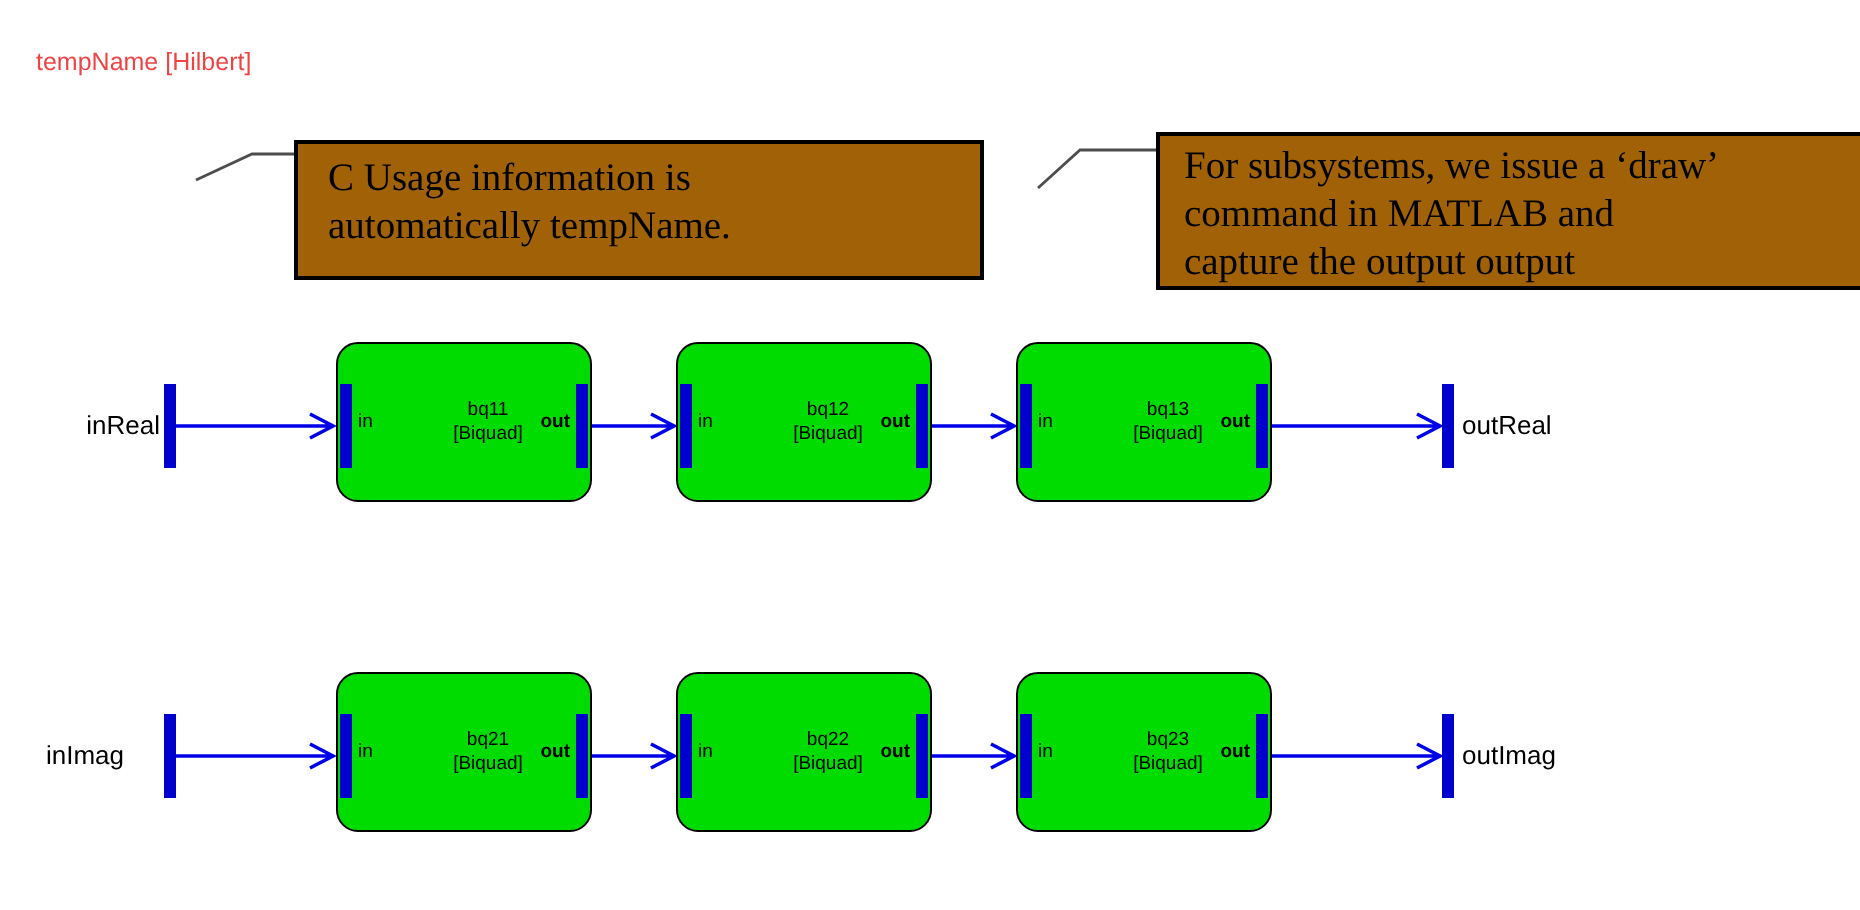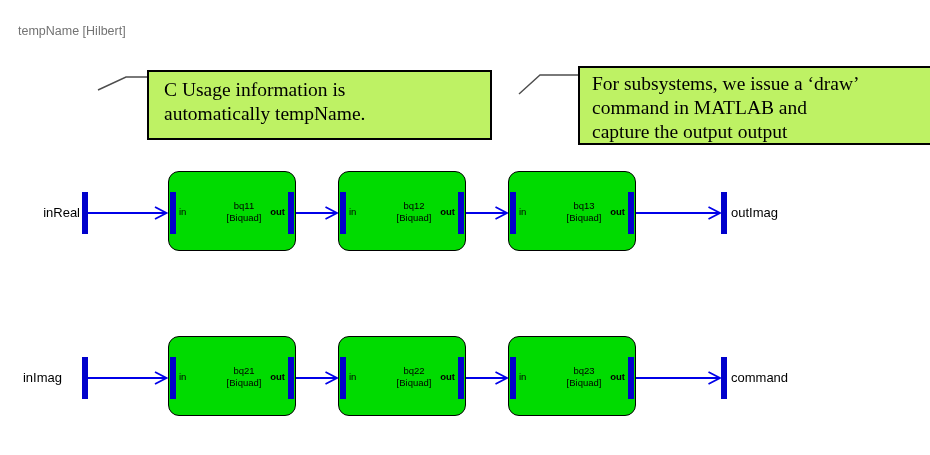--- a/index.html
+++ b/index.html
@@ -5,26 +5,26 @@
   html, body { margin: 0; padding: 0; background: #ffffff; }
   .canvas {
     position: relative;
     width: 930px; height: 455px;
     background: #ffffff;
     font-family: "Liberation Sans", sans-serif;
     overflow: hidden;
   }
   .title {
     position: absolute; left: 18px; top: 24px;
-    font-size: 12.5px; color: #737373;
+    font-size: 12.5px; color: #ef4444;
     letter-spacing: 0px; white-space: nowrap;
   }
   .callout {
     position: absolute;
-    background: #bef264;
+    background: #a16207;
     border: 2px solid #000;
     box-sizing: border-box;
     font-family: "Liberation Serif", serif;
     color: #000;
   }
   .callout-1 { left: 147px; top: 70px; width: 345px; height: 70px;
                padding: 6px 6px 0 15px; font-size: 19.5px; line-height: 23.5px; }
   .callout-2 { left: 578px; top: 66px; width: 376px; height: 79px;
                padding: 4px 4px 0 12px; font-size: 19.5px; line-height: 24px; }
   .overlay {
@@ -134,21 +134,21 @@
     <div class="port-bar out"></div>
     <div class="port-label in">in</div>
     <div class="port-label out">out</div>
     <div class="block-label">
       <div>bq13</div>
       <div>[Biquad]</div>
     </div>
   </div>
 
   <div class="term-bar" style="left:721px; top:192px;"></div>
-  <div class="io-label" style="left:731px; top:206px;">outImag</div>
+  <div class="io-label" style="left:731px; top:206px;">outReal</div>
 
   <div class="io-label right-align" style="left:12px; top:371px; width:50px;">inImag</div>
   <div class="term-bar" style="left:82px; top:357px;"></div>
 
   <div class="block" style="left:168px; top:336px;">
     <div class="port-bar in"></div>
     <div class="port-bar out"></div>
     <div class="port-label in">in</div>
     <div class="port-label out">out</div>
     <div class="block-label">
@@ -173,15 +173,15 @@
     <div class="port-bar out"></div>
     <div class="port-label in">in</div>
     <div class="port-label out">out</div>
     <div class="block-label">
       <div>bq23</div>
       <div>[Biquad]</div>
     </div>
   </div>
 
   <div class="term-bar" style="left:721px; top:357px;"></div>
-  <div class="io-label" style="left:731px; top:371px;">command</div>
+  <div class="io-label" style="left:731px; top:371px;">outImag</div>
 
 </div>
 
 </body></html>

